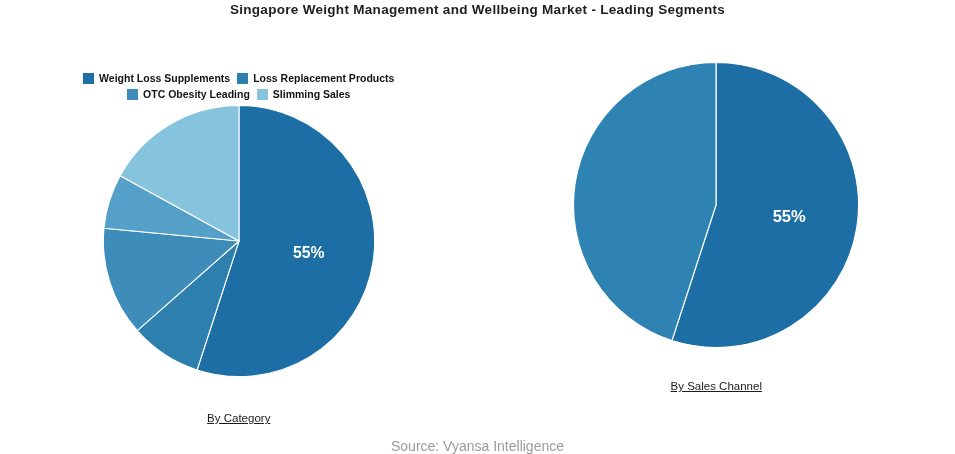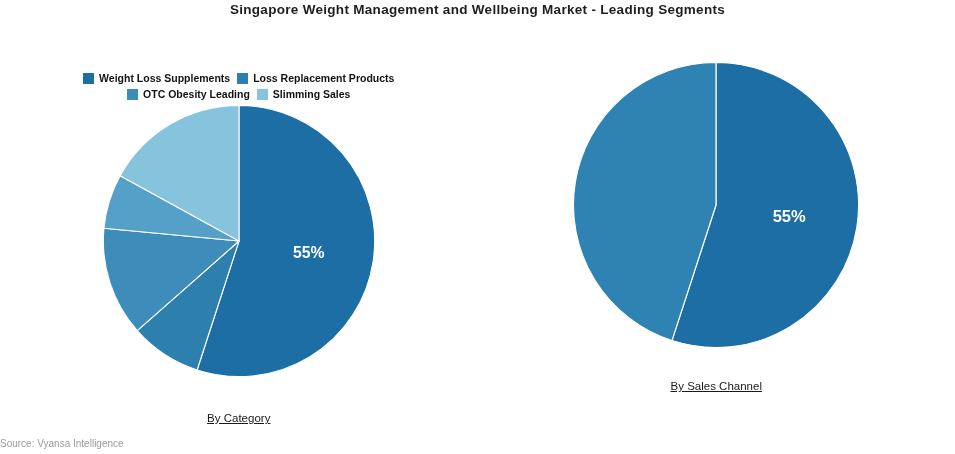--- a/index.html
+++ b/index.html
@@ -25,22 +25,22 @@
   .pie-left{width:274px;height:274px;}
   .pie-right{width:288px;height:288px;margin-top:-11px;}
   .slice-label{
     font-family:"Liberation Sans",sans-serif;font-size:11.5px;font-weight:bold;
     fill:#ffffff;text-anchor:middle;dominant-baseline:central;
   }
   .caption{font-size:11.5px;color:#1a1a1a;text-decoration:underline;}
   .caption-left{margin-top:34px;}
   .caption-right{margin-top:31px;}
   .source-note{
-    position:absolute;left:0;right:0;top:438px;
-    font-size:10px;color:#9b9b9b;
+    position:absolute;left:0;right:0;top:438px;text-align:center;
+    font-size:14px;color:#9b9b9b;
   }
 </style>
 </head>
 <body>
 
 <div class="figure">
   <div class="figure-title">Singapore Weight Management and Wellbeing Market - Leading Segments</div>
 
   <div class="charts-row">
 

